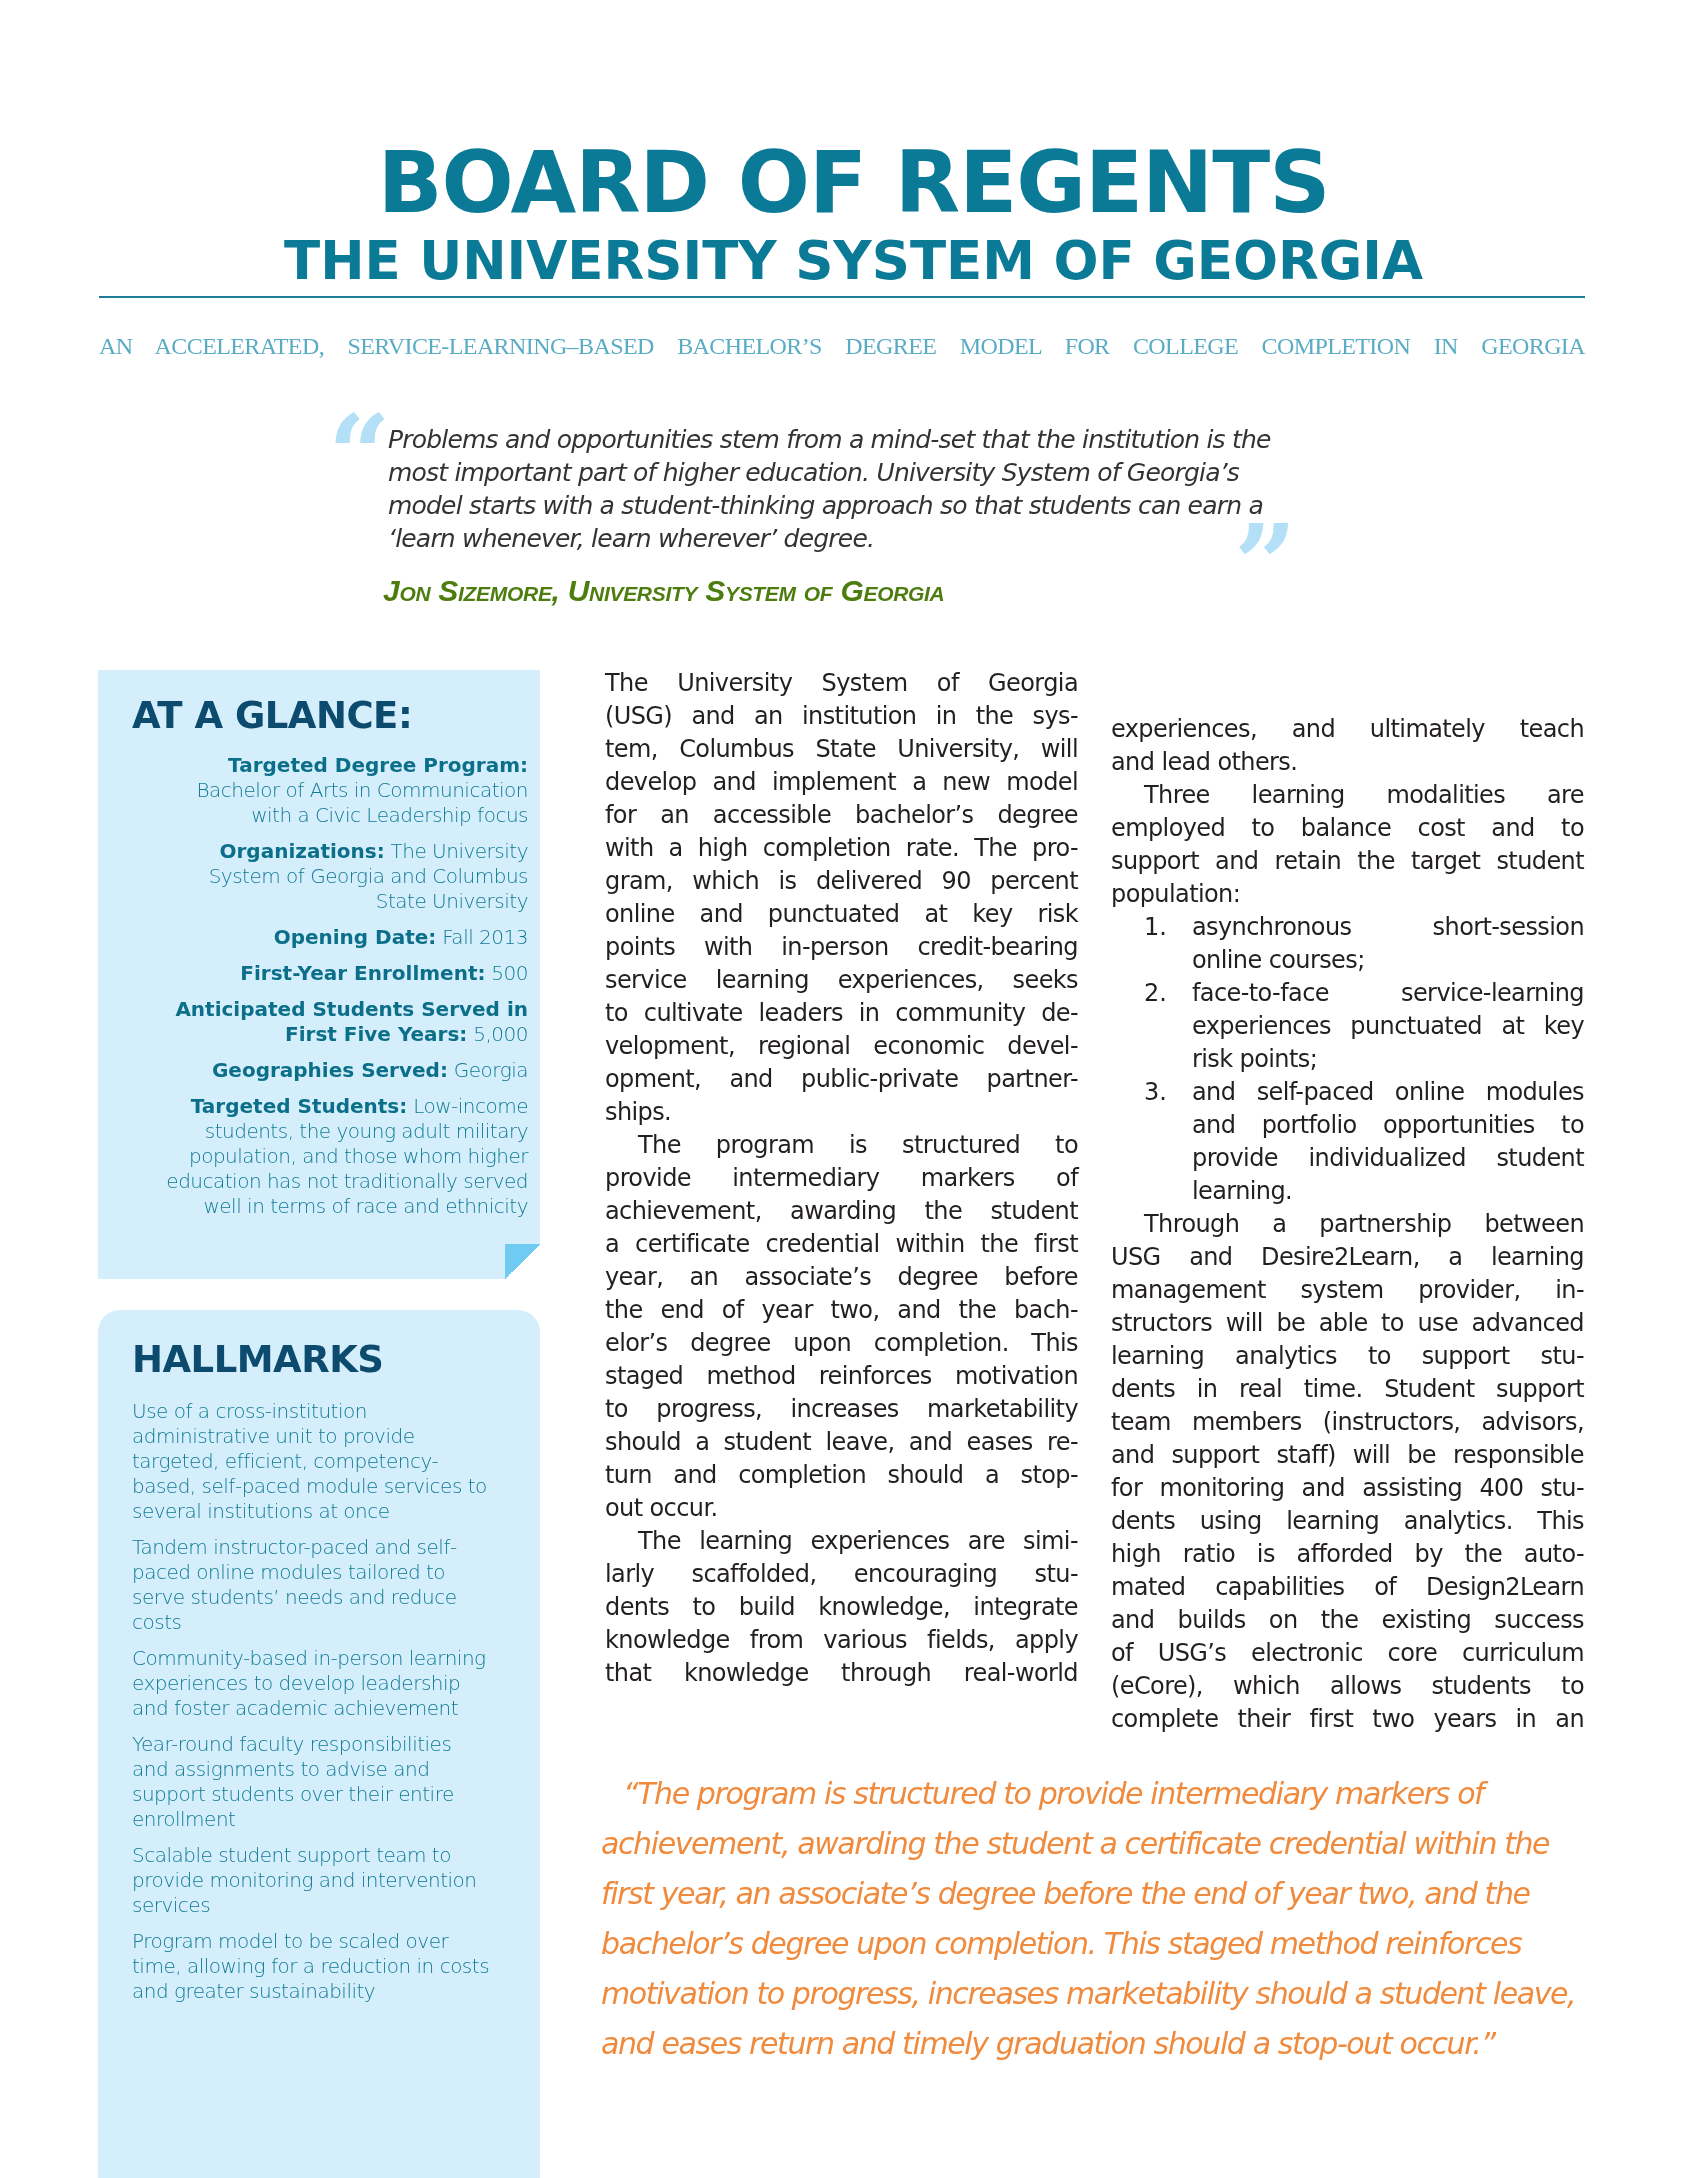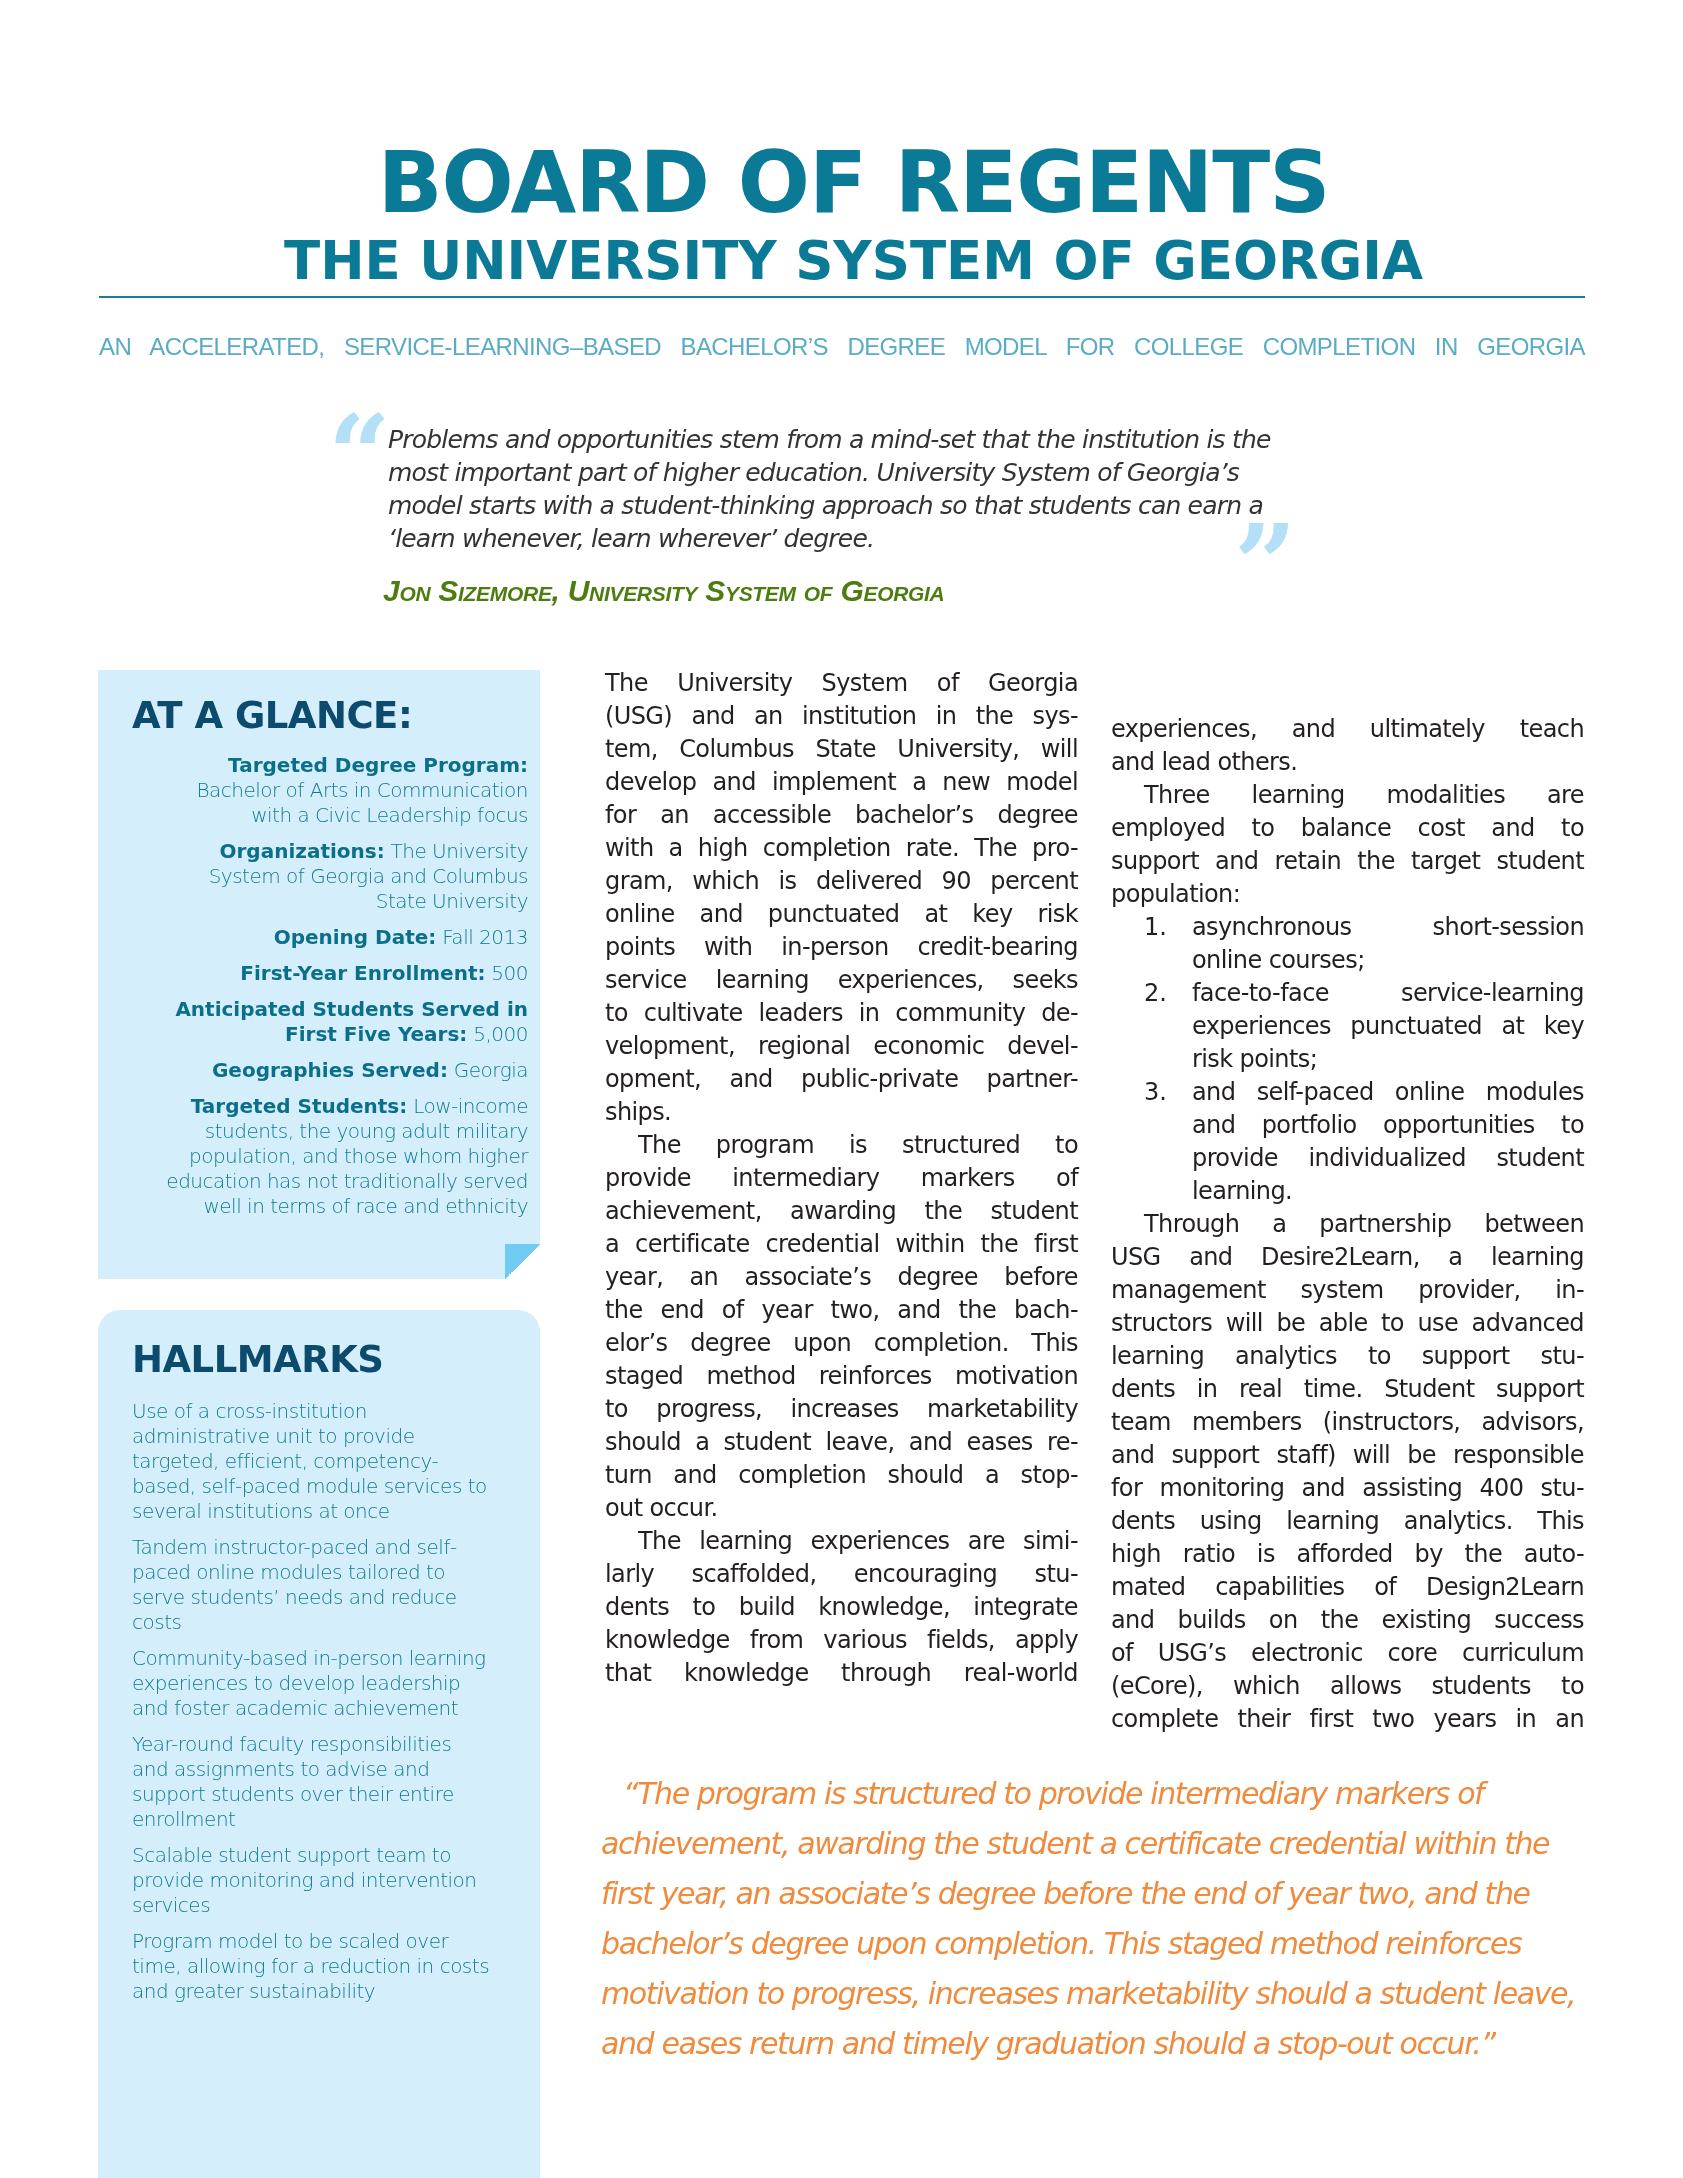--- a/index.html
+++ b/index.html
@@ -5,21 +5,21 @@
   html, body { margin: 0; padding: 0; background: #ffffff; }
   body { width: 1683px; height: 2178px; position: relative; overflow: hidden;
          font-family: "Liberation Sans", "DejaVu Sans", sans-serif; }
 
   .title { position: absolute; left: 0; width: 1683px; text-align: center;
            color: #0a7a96; font-family: "DejaVu Sans", sans-serif; font-weight: bold; margin: 12px; }
   .title-1 { top: 121px; font-size: 85px; letter-spacing: -1px; line-height: 99px; }
   .title-2 { top: 216px; font-size: 53px; line-height: 65px; letter-spacing: 0px; }
   .rule { position: absolute; left: 99px; top: 296px; width: 1486px; height: 2px; background: #1b7d96; }
   .tagline { position: absolute; left: 99px; top: 333px; width: 1486px; text-align: justify;
-             text-align-last: justify; font-family: Liberation Sans, sans-serif; font-size: 24px;
+             text-align-last: justify; font-family: Liberation Serif, serif; font-size: 24px;
              letter-spacing: -0.6px; color: #5aacc4; font-weight: 200; white-space: nowrap; }
 
   .oquote, .cquote { position: absolute; color: #b3e0f7; font-family: "DejaVu Serif", serif;
                      font-weight: bold; font-size: 109px; line-height: 109px; }
   .oquote { left: 328px; top: 401px; }
   .cquote { left: 1234px; top: 510px; }
   .quote-lines { position: absolute; left: 388px; top: 423px; width: 891px; }
   .quote-line { font-family: "DejaVu Sans", sans-serif; font-style: italic; font-size: 25px;
                 line-height: 33px; color: #333333; font-weight: 300; letter-spacing: -0.8px;
                 white-space: nowrap; height: 33px; }

